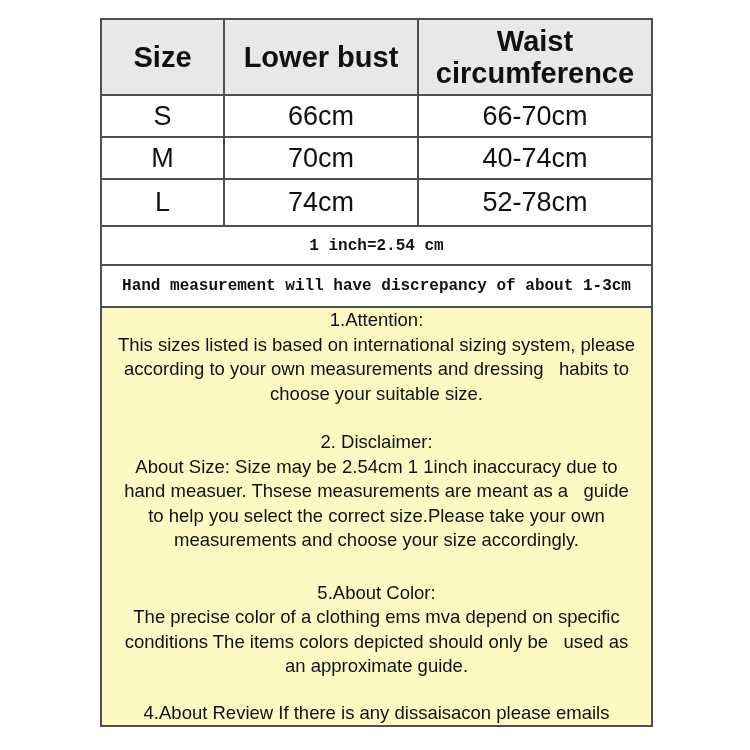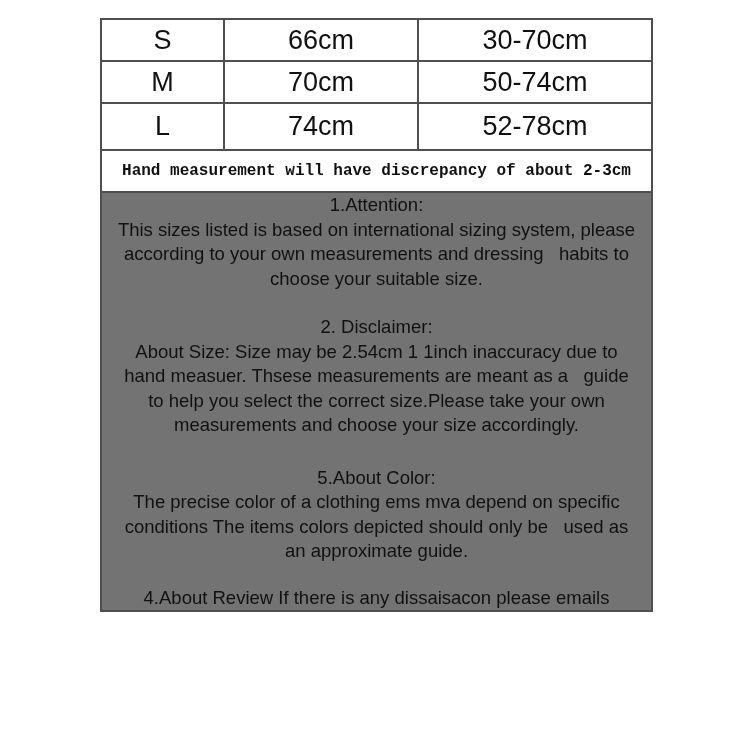--- a/index.html
+++ b/index.html
@@ -53,21 +53,21 @@
     font-size: 16px;
     letter-spacing: 0px;
     background: #ffffff;
   }
   tr.inchrow td { height: 37px; }
   tr.handrow td { height: 40px; }
   td.notes {
     height: 414px;
     vertical-align: top;
     text-align: left;
-    background: #737373;
+    background: #fef9c3;
     padding: 5px 2px 0 3px;
   }
   .para {
     font-size: 18.5px;
     line-height: 24.5px;
     white-space: pre-wrap;
     margin: 0 0 24px 0;
   }
   .para.p2 { margin-bottom: 28px; }
   .para.p3 { margin-bottom: 22px; }
@@ -77,37 +77,45 @@
 <body style="background: rgb(255, 255, 255); color: rgb(17, 17, 17);">
 
 <div class="sheet">
   <table class="size-table">
     <colgroup>
       <col class="c1">
         <col class="c2">
         <col class="c3">
     </colgroup>
     <tbody>
+      <tr class="head">
+        <th>Size</th>
+        <th>Lower bust</th>
+        <th>Waist circumference</th>
+      </tr>
       <tr class="datarow row-s">
         <td>S</td>
         <td>66cm</td>
-        <td>30-70cm</td>
+        <td>66-70cm</td>
       </tr>
       <tr class="datarow row-m">
         <td>M</td>
         <td>70cm</td>
-        <td>50-74cm</td>
+        <td>40-74cm</td>
       </tr>
       <tr class="datarow row-l">
         <td>L</td>
         <td>74cm</td>
         <td>52-78cm</td>
       </tr>
+      <tr class="inchrow">
+        <td class="mono" colspan="3">1 inch=2.54 cm</td>
+      </tr>
       <tr class="handrow">
-        <td class="mono" colspan="3">Hand measurement will have discrepancy of about 2-3cm</td>
+        <td class="mono" colspan="3">Hand measurement will have discrepancy of about 1-3cm</td>
       </tr>
       <tr>
         <td class="notes" colspan="3">
           <div class="para p1">1.Attention:
 This sizes listed is based on international sizing system, please
 according to your own measurements and dressing   habits to
 choose your suitable size.</div>
           <div class="para p2">2. Disclaimer:
 About Size: Size may be 2.54cm 1 1inch inaccuracy due to
 hand measuer. Thsese measurements are meant as a   guide

